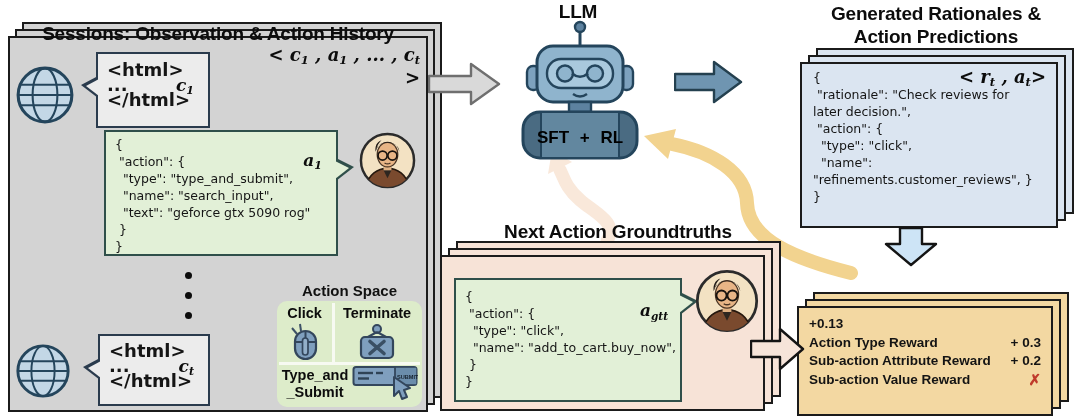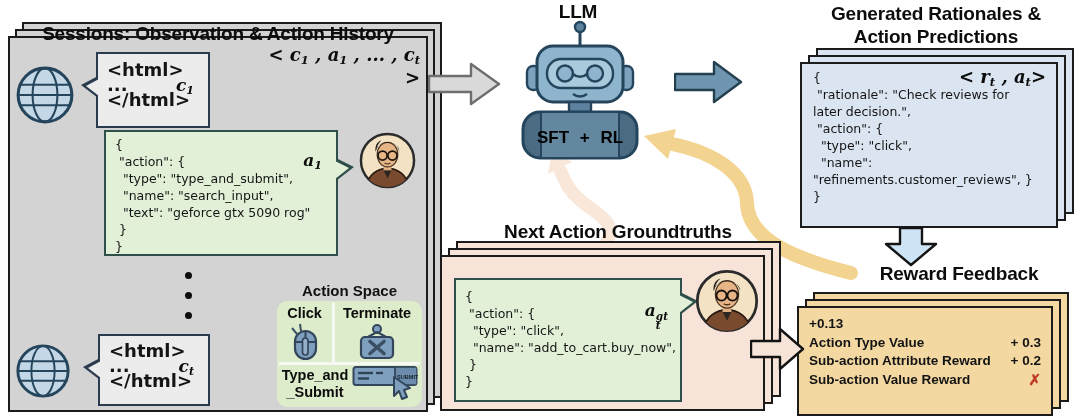--- a/index.html
+++ b/index.html
@@ -12,21 +12,21 @@
   .blue-fill{background:#dbe5f1;}
   .peach-fill{background:#f7e3d7;}
   .tan-fill{background:#f3d8a2;}
   .codebox{position:absolute;background:#e2f0d7;border:2.6px solid #2f4f4a;box-sizing:border-box;}
   .code{margin:0;font-family:"DejaVu Sans",sans-serif;font-size:12.5px;line-height:17px;white-space:pre;color:#151515;}
   .code.small{font-size:18px;line-height:15px;font-weight:bold;}
   .mathlbl{font-family:"DejaVu Serif",serif;font-style:italic;font-weight:bold;font-size:17px;color:#0c0c0c;margin-top:16px;}
   .mathlbl sub{font-size:11px;vertical-align:-0.3em;}
   .seq{font-family:"DejaVu Serif",serif;font-style:italic;font-weight:bold;font-size:18px;color:#0c0c0c;}
   .seq sub{font-size:11.5px;vertical-align:-0.3em;}
-  .stack{display:inline-flex;flex-direction:column;font-size:0.62em;line-height:0.85;vertical-align:-0.35em;}
+  .stack{display:inline-flex;flex-direction:row;font-size:0.62em;line-height:0.85;vertical-align:-0.35em;}
   .bubble{position:absolute;background:#ececec;border:2.4px solid #2a3b4d;box-sizing:border-box;}
   .tail{position:absolute;width:0;height:0;}
   .reward-row{display:flex;justify-content:space-between;font-weight:800;font-size:13.5px;line-height:18.6px;color:#141414;}
   .reject{color:#bf3a2b;font-size:15px;line-height:17px;font-weight:800;}
   .dot{position:absolute;width:7px;height:7px;border-radius:50%;background:#0d0d0d;}
   .divider{position:absolute;background:rgba(255,255,255,0.75);}
   .aslabel{position:absolute;font-weight:800;font-size:14.5px;text-align:center;color:#0c0c0c;white-space:pre-line;line-height:17px;}
 </style>
 </head>
 <body>
@@ -202,29 +202,28 @@
     <pre class="code abs" style="left:11px;top:5px;">{
  "rationale": "Check reviews for
 later decision.",
  "action": {
   "type": "click",
   "name":
 "refinements.customer_reviews", }
 }</pre>
   </div>
 
-  <div class="abs title" style="left:853px;top:262px;width:212px;z-index:3;">Reward Feedback</div>
   <div class="card tan-fill" style="left:813px;top:292px;width:256px;height:110px;z-index:2;"></div>
   <div class="card tan-fill" style="left:805px;top:299px;width:256px;height:110px;z-index:2;"></div>
   <div class="card tan-fill" style="left:797px;top:306px;width:256px;height:110px;z-index:2;padding:7px 10px 0 10px;">
     <div class="reward-row">
       <span>+0.13</span>
     </div>
     <div class="reward-row">
-      <span>Action Type Value</span>
+      <span>Action Type Reward</span>
       <span>+ 0.3</span>
     </div>
     <div class="reward-row">
       <span>Sub-action Attribute Reward</span>
       <span>+ 0.2</span>
     </div>
     <div class="reward-row">
       <span>Sub-action Value Reward</span>
       <span class="reject">✗</span>
     </div>

